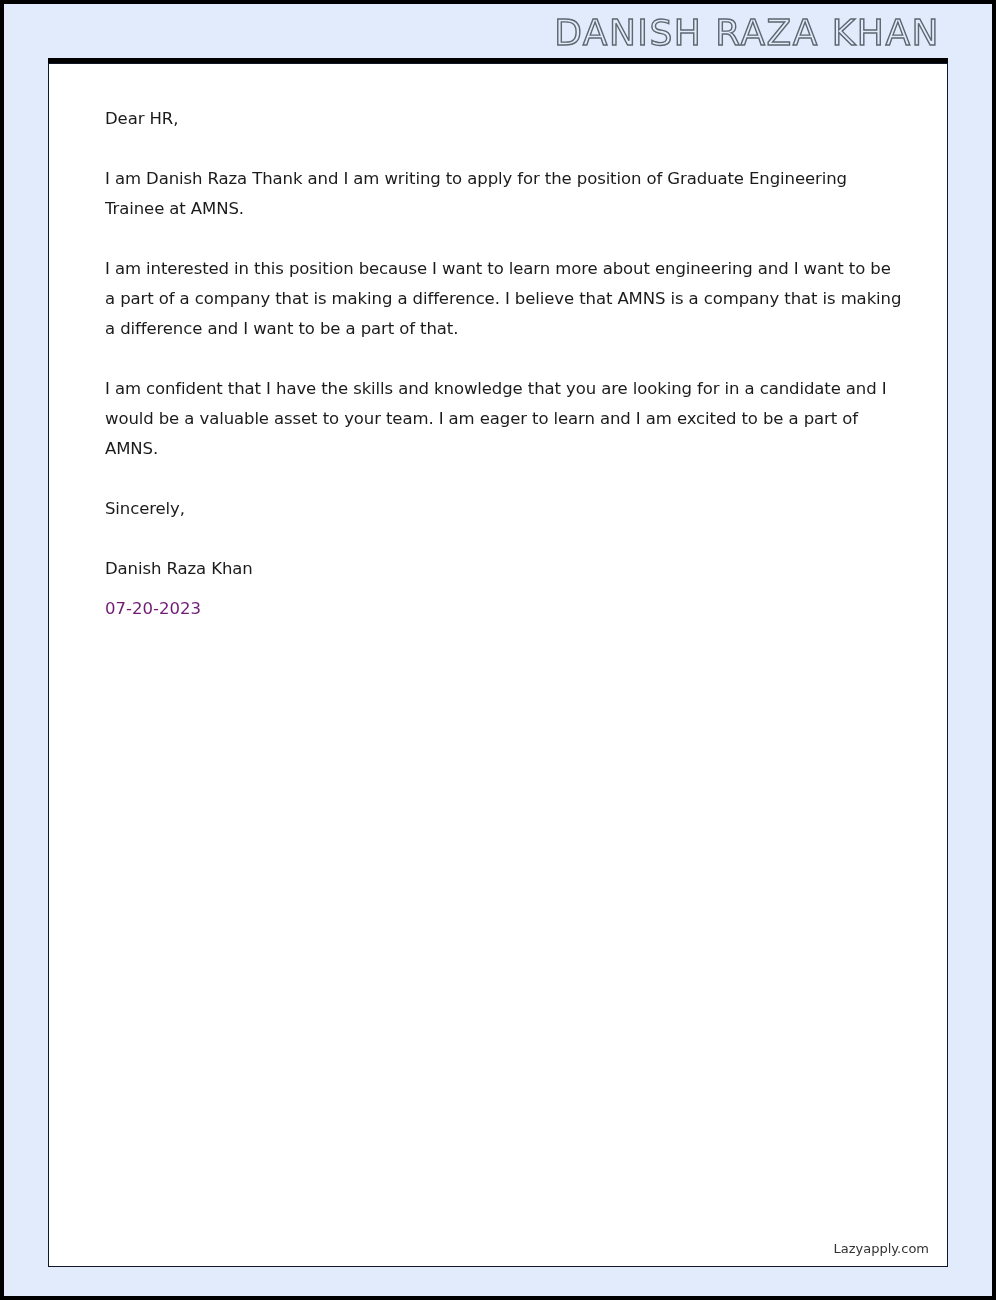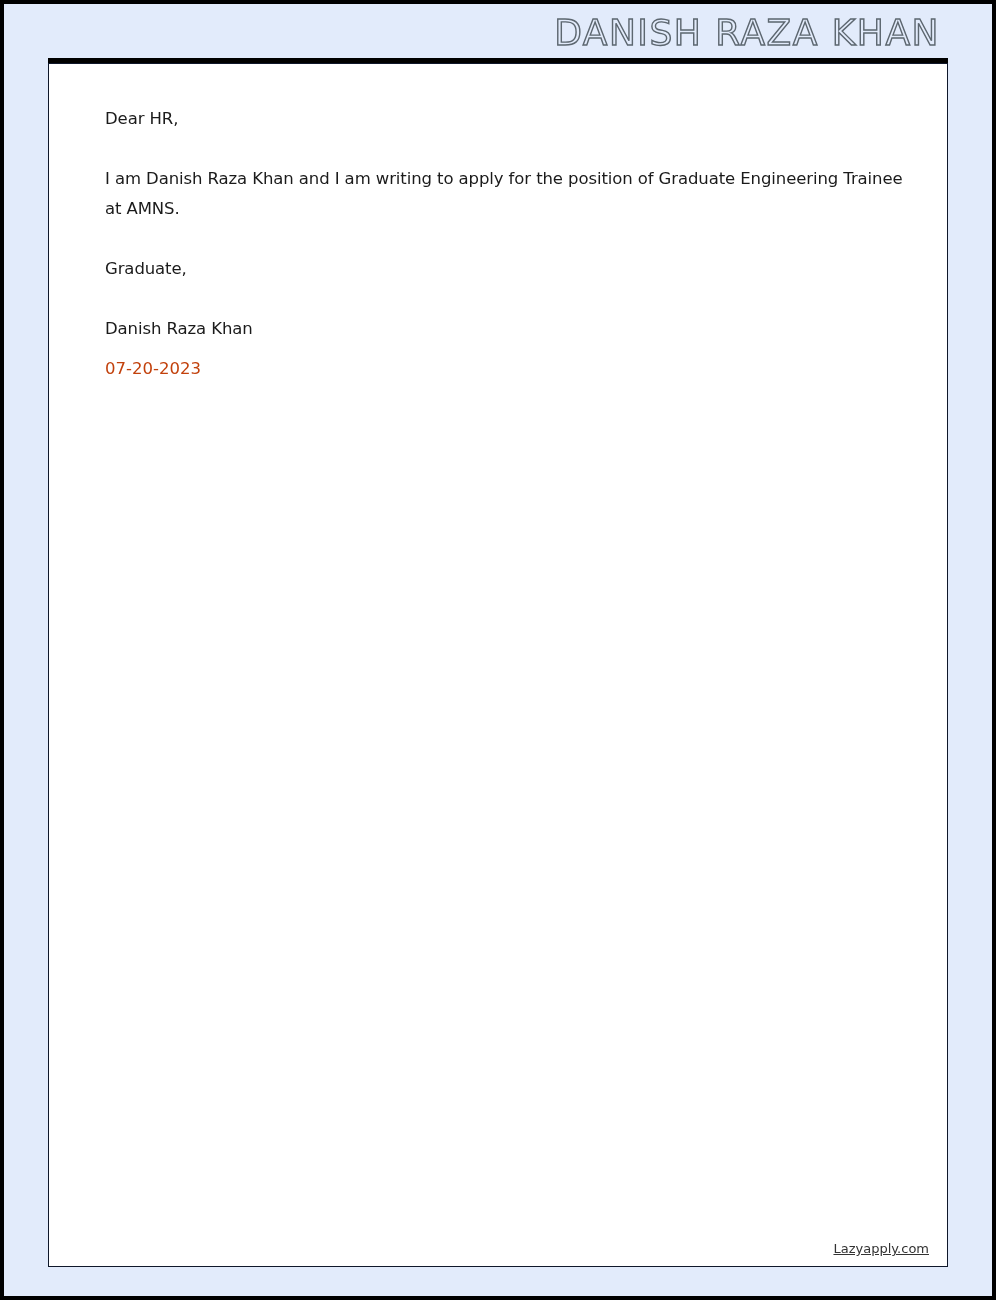--- a/index.html
+++ b/index.html
@@ -76,50 +76,51 @@
     margin: 0 0 30px 0;
     letter-spacing: -0.1px;
   }
   .para.signature-name {
     margin-bottom: 10px;
   }
   .date {
     font-family: "DejaVu Sans", sans-serif;
     font-size: 16.5px;
     line-height: 30px;
-    color: #c2410c;
+    color: #701a75;
     margin: 0;
   }
   .footer {
     position: absolute;
     right: 18px;
     bottom: 10px;
     font-family: "DejaVu Sans", sans-serif;
     font-size: 13px;
     color: #333333;
-    text-decoration: underline;
   }
 </style>
 </head>
 <body>
 
 <div class="page">
 
   <div class="header">
     <div class="header-name">DANISH RAZA KHAN</div>
   </div>
 
   <div class="rule"></div>
 
   <div class="sheet">
 
     <div class="body-text">
       <p class="para">Dear HR,</p>
-      <p class="para">I am Danish Raza Khan and I am writing to apply for the position of Graduate Engineering Trainee at AMNS.</p>
-      <p class="para">Graduate,</p>
+      <p class="para">I am Danish Raza Thank and I am writing to apply for the position of Graduate Engineering Trainee at AMNS.</p>
+      <p class="para">I am interested in this position because I want to learn more about engineering and I want to be a part of a company that is making a difference. I believe that AMNS is a company that is making a difference and I want to be a part of that.</p>
+      <p class="para">I am confident that I have the skills and knowledge that you are looking for in a candidate and I would be a valuable asset to your team. I am eager to learn and I am excited to be a part of AMNS.</p>
+      <p class="para">Sincerely,</p>
       <p class="para signature-name">Danish Raza Khan</p>
       <p class="date">07-20-2023</p>
     </div>
 
     <div class="footer">Lazyapply.com</div>
 
   </div>
 
 </div>
 

